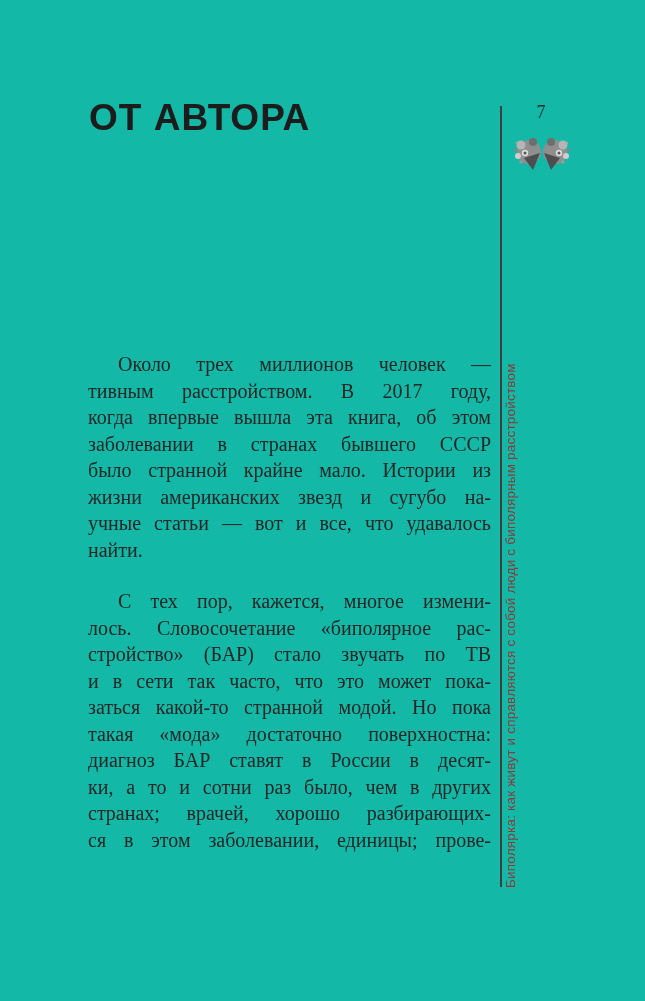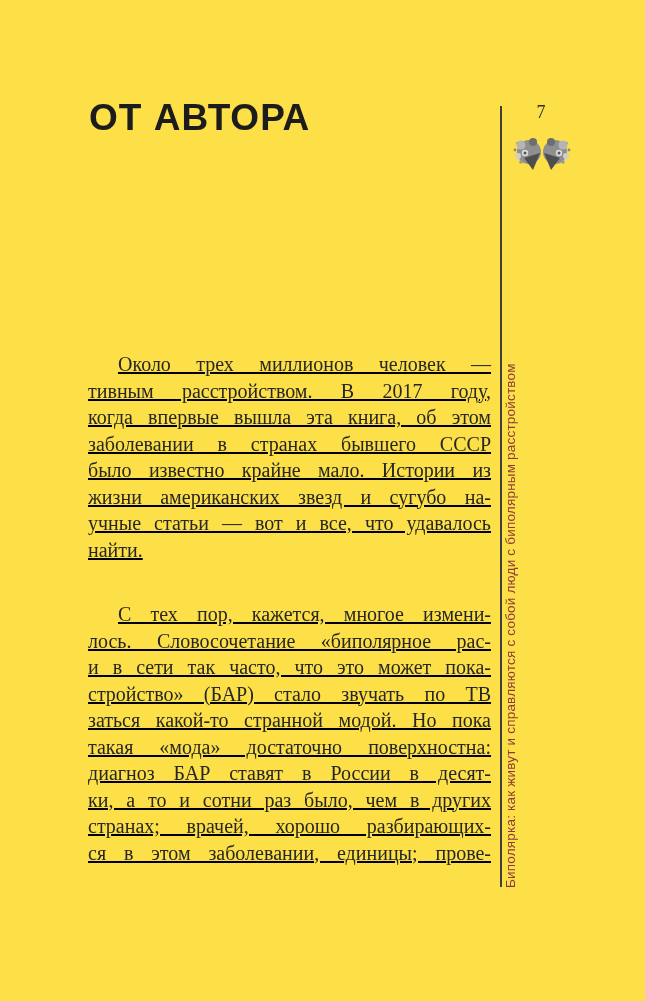--- a/index.html
+++ b/index.html
@@ -1,30 +1,30 @@
 <!DOCTYPE html>
 <html><head>
 <meta charset="utf-8">
 <style>
   html,body{margin:0;padding:0;background:#ffffff;}
-  .page{position:relative;width:645px;height:1001px;background:#fde047;overflow:hidden;
+  .page{position:relative;width:645px;height:1001px;background:#14b8a6;overflow:hidden;
         font-family:"Liberation Sans",sans-serif;}
   .title{position:absolute;left:89px;top:97px;font-family:"Liberation Sans",sans-serif;
          font-weight:700;font-size:37px;letter-spacing:1px;color:#1c1c1c;white-space:nowrap;}
   .vrule{position:absolute;left:500px;top:106px;width:2px;height:781px;background:#3f3f3f;}
   .pagenum{position:absolute;left:516px;top:102px;width:50px;text-align:center;
            font-family:"Liberation Serif",serif;font-size:18px;color:#2e2e2e;}
   .logo{position:absolute;left:511px;top:133px;}
   .sidebar-text{position:absolute;left:503px;top:336px;height:552px;
                 writing-mode:vertical-rl;transform:rotate(180deg);
                 font-family:"Liberation Sans",sans-serif;font-size:13.5px;
                 letter-spacing:0.2px;color:#8b3a3a;white-space:nowrap;}
   .body-text{position:absolute;left:88px;top:351px;width:403px;}
-  .para{margin:0;text-decoration:underline;}
-  .para + .para{margin-top:38px;}
+  .para{margin:0;}
+  .para + .para{margin-top:25px;}
   .line{font-family:"Liberation Serif",serif;font-size:20px;line-height:26.5px;
         color:#262626;text-align:justify;text-align-last:justify;}
   .line.first{padding-left:30px;}
   .para.no-justify-last .line:last-child{text-align-last:left;}
 </style>
 </head>
 <body>
 
 <div class="page">
 
@@ -53,30 +53,30 @@
   </div>
 
   <div class="sidebar-text">Биполярка: как живут и справляются с собой люди с биполярным расстройством</div>
 
   <div class="body-text">
     <div class="para no-justify-last">
         <div class="line first">Около трех миллионов человек —</div>
         <div class="line">тивным расстройством. В 2017 году,</div>
         <div class="line">когда впервые вышла эта книга, об этом</div>
         <div class="line">заболевании в странах бывшего СССР</div>
-        <div class="line">было известно крайне мало. Истории из</div>
+        <div class="line">было странной крайне мало. Истории из</div>
         <div class="line">жизни американских звезд и сугубо на-</div>
         <div class="line">учные статьи — вот и все, что удавалось</div>
         <div class="line">найти.</div>
       </div>
     <div class="para">
         <div class="line first">С тех пор, кажется, многое измени-</div>
         <div class="line">лось. Словосочетание «биполярное рас-</div>
+        <div class="line">стройство» (БАР) стало звучать по ТВ</div>
         <div class="line">и в сети так часто, что это может пока-</div>
-        <div class="line">стройство» (БАР) стало звучать по ТВ</div>
         <div class="line">заться какой-то странной модой. Но пока</div>
         <div class="line">такая «мода» достаточно поверхностна:</div>
         <div class="line">диагноз БАР ставят в России в десят-</div>
         <div class="line">ки, а то и сотни раз было, чем в других</div>
         <div class="line">странах; врачей, хорошо разбирающих-</div>
         <div class="line">ся в этом заболевании, единицы; прове-</div>
       </div>
   </div>
 
 </div>

